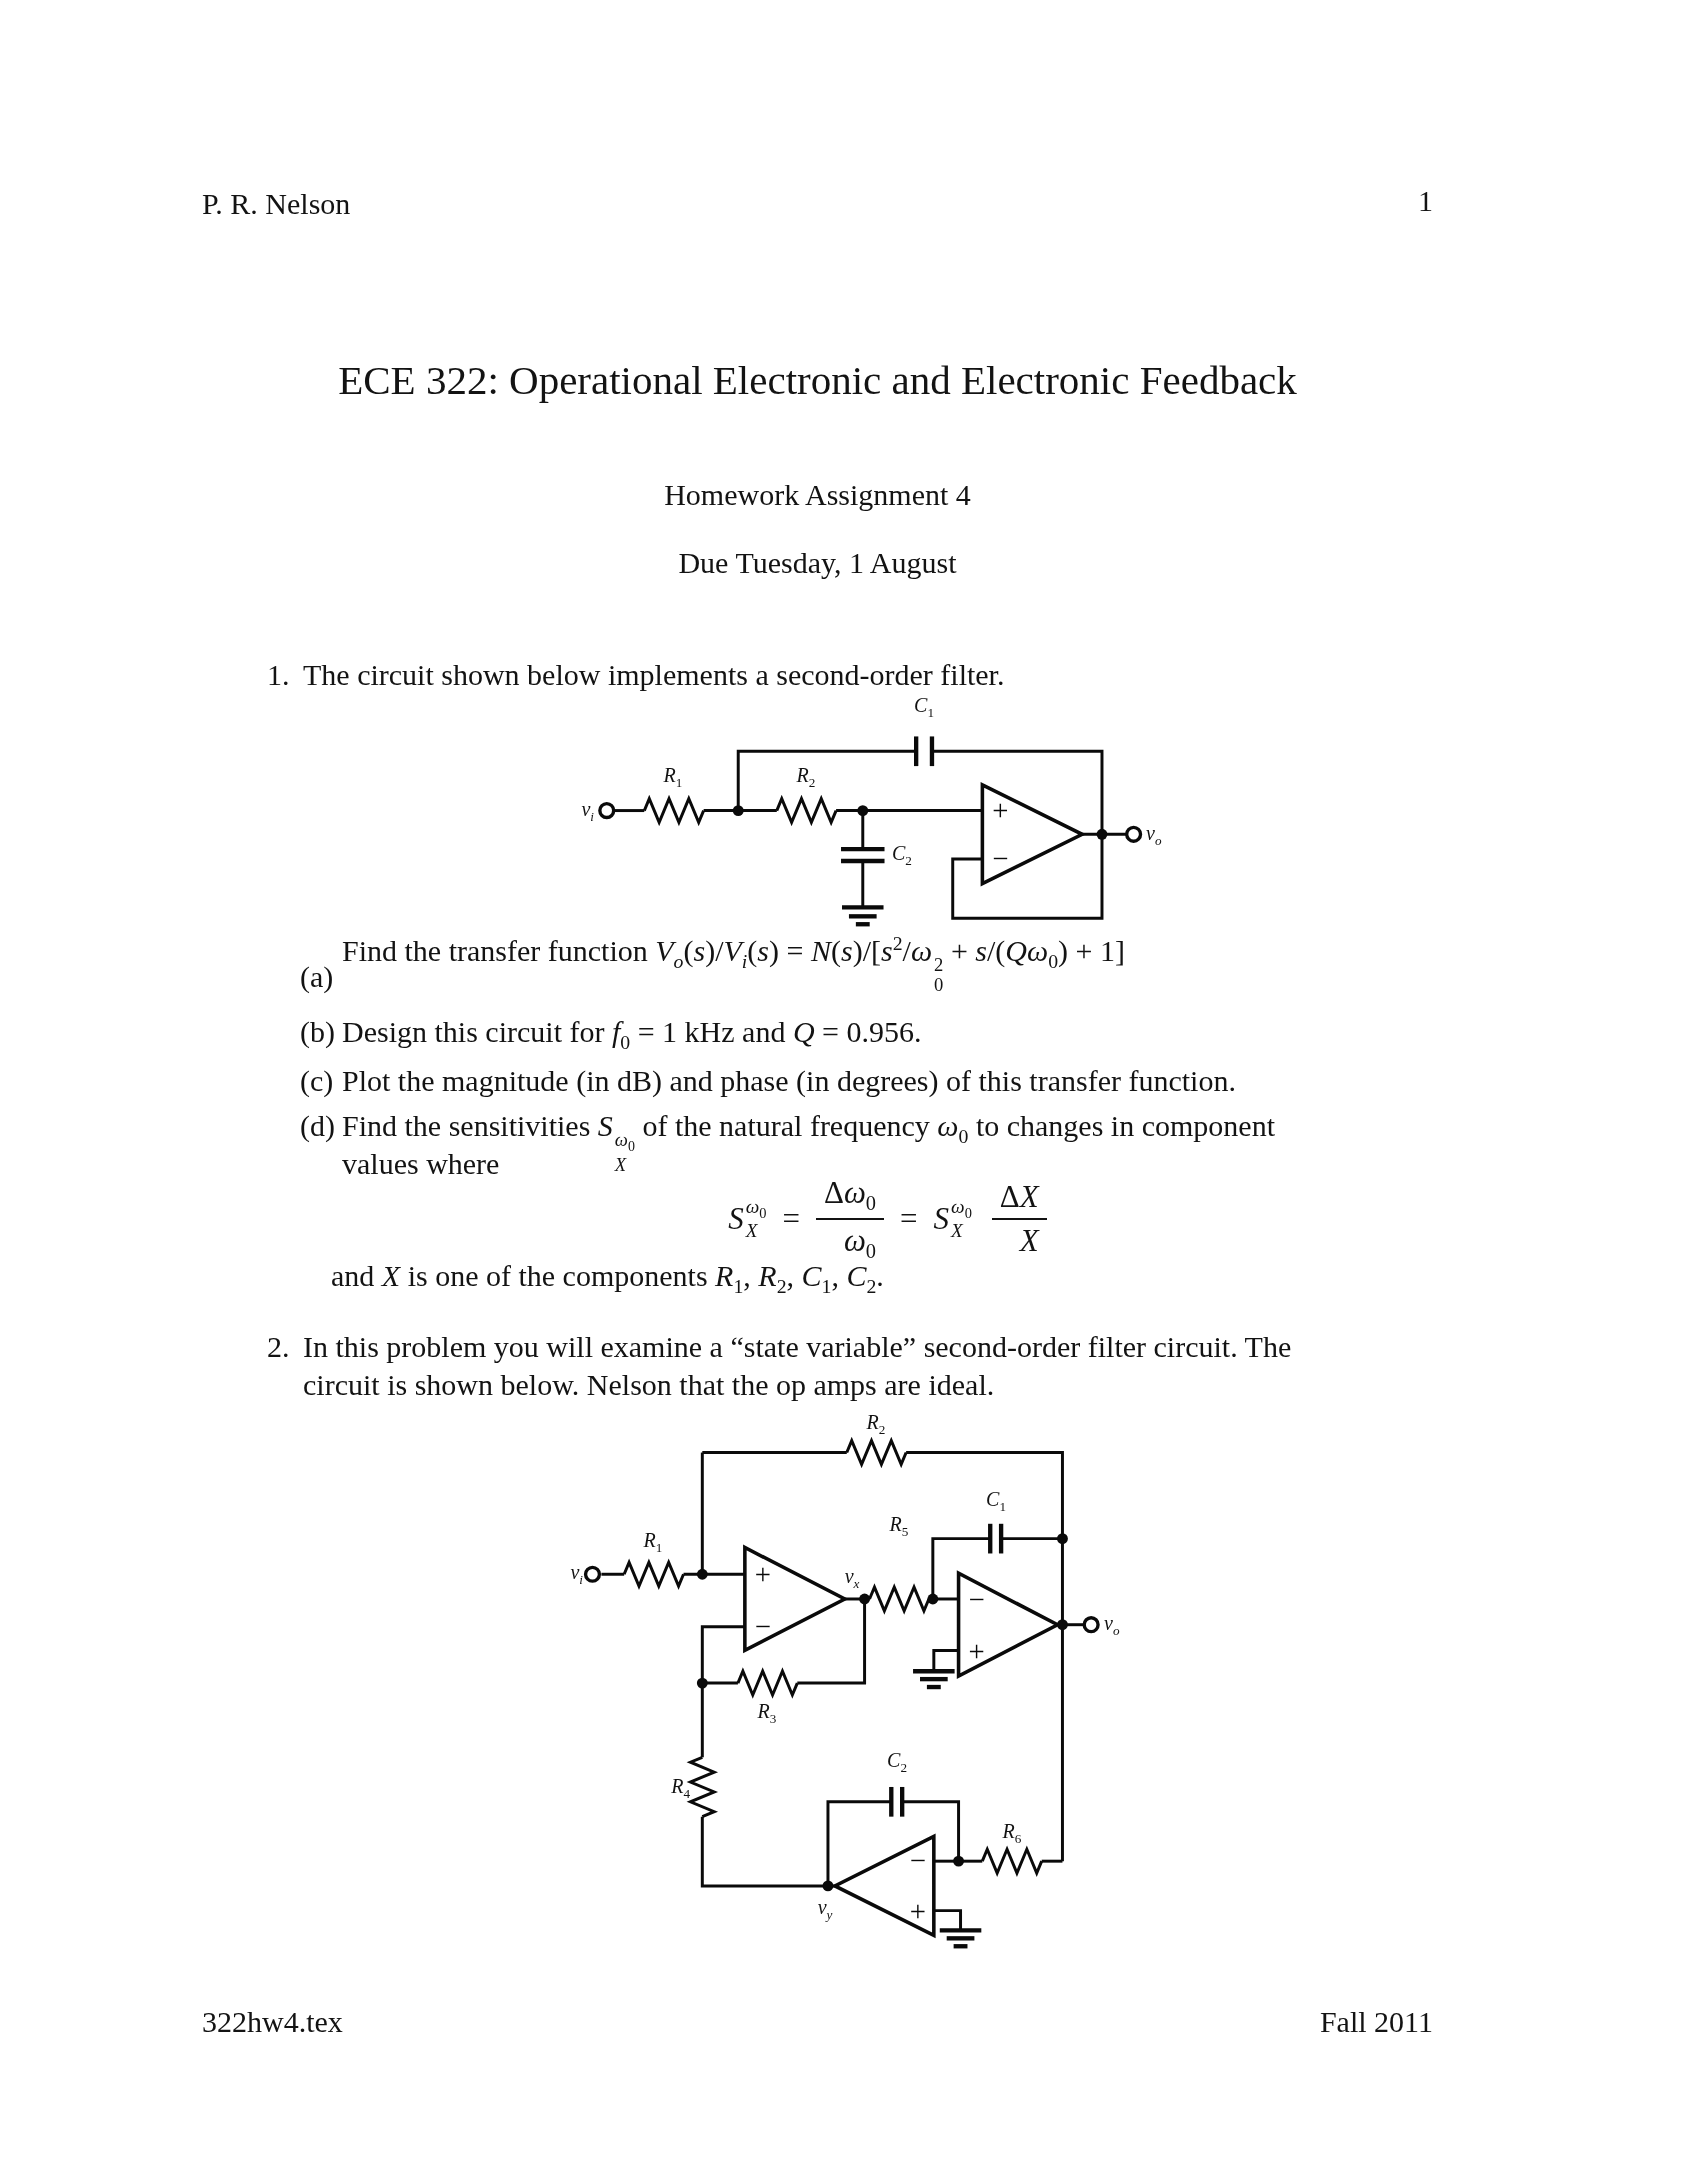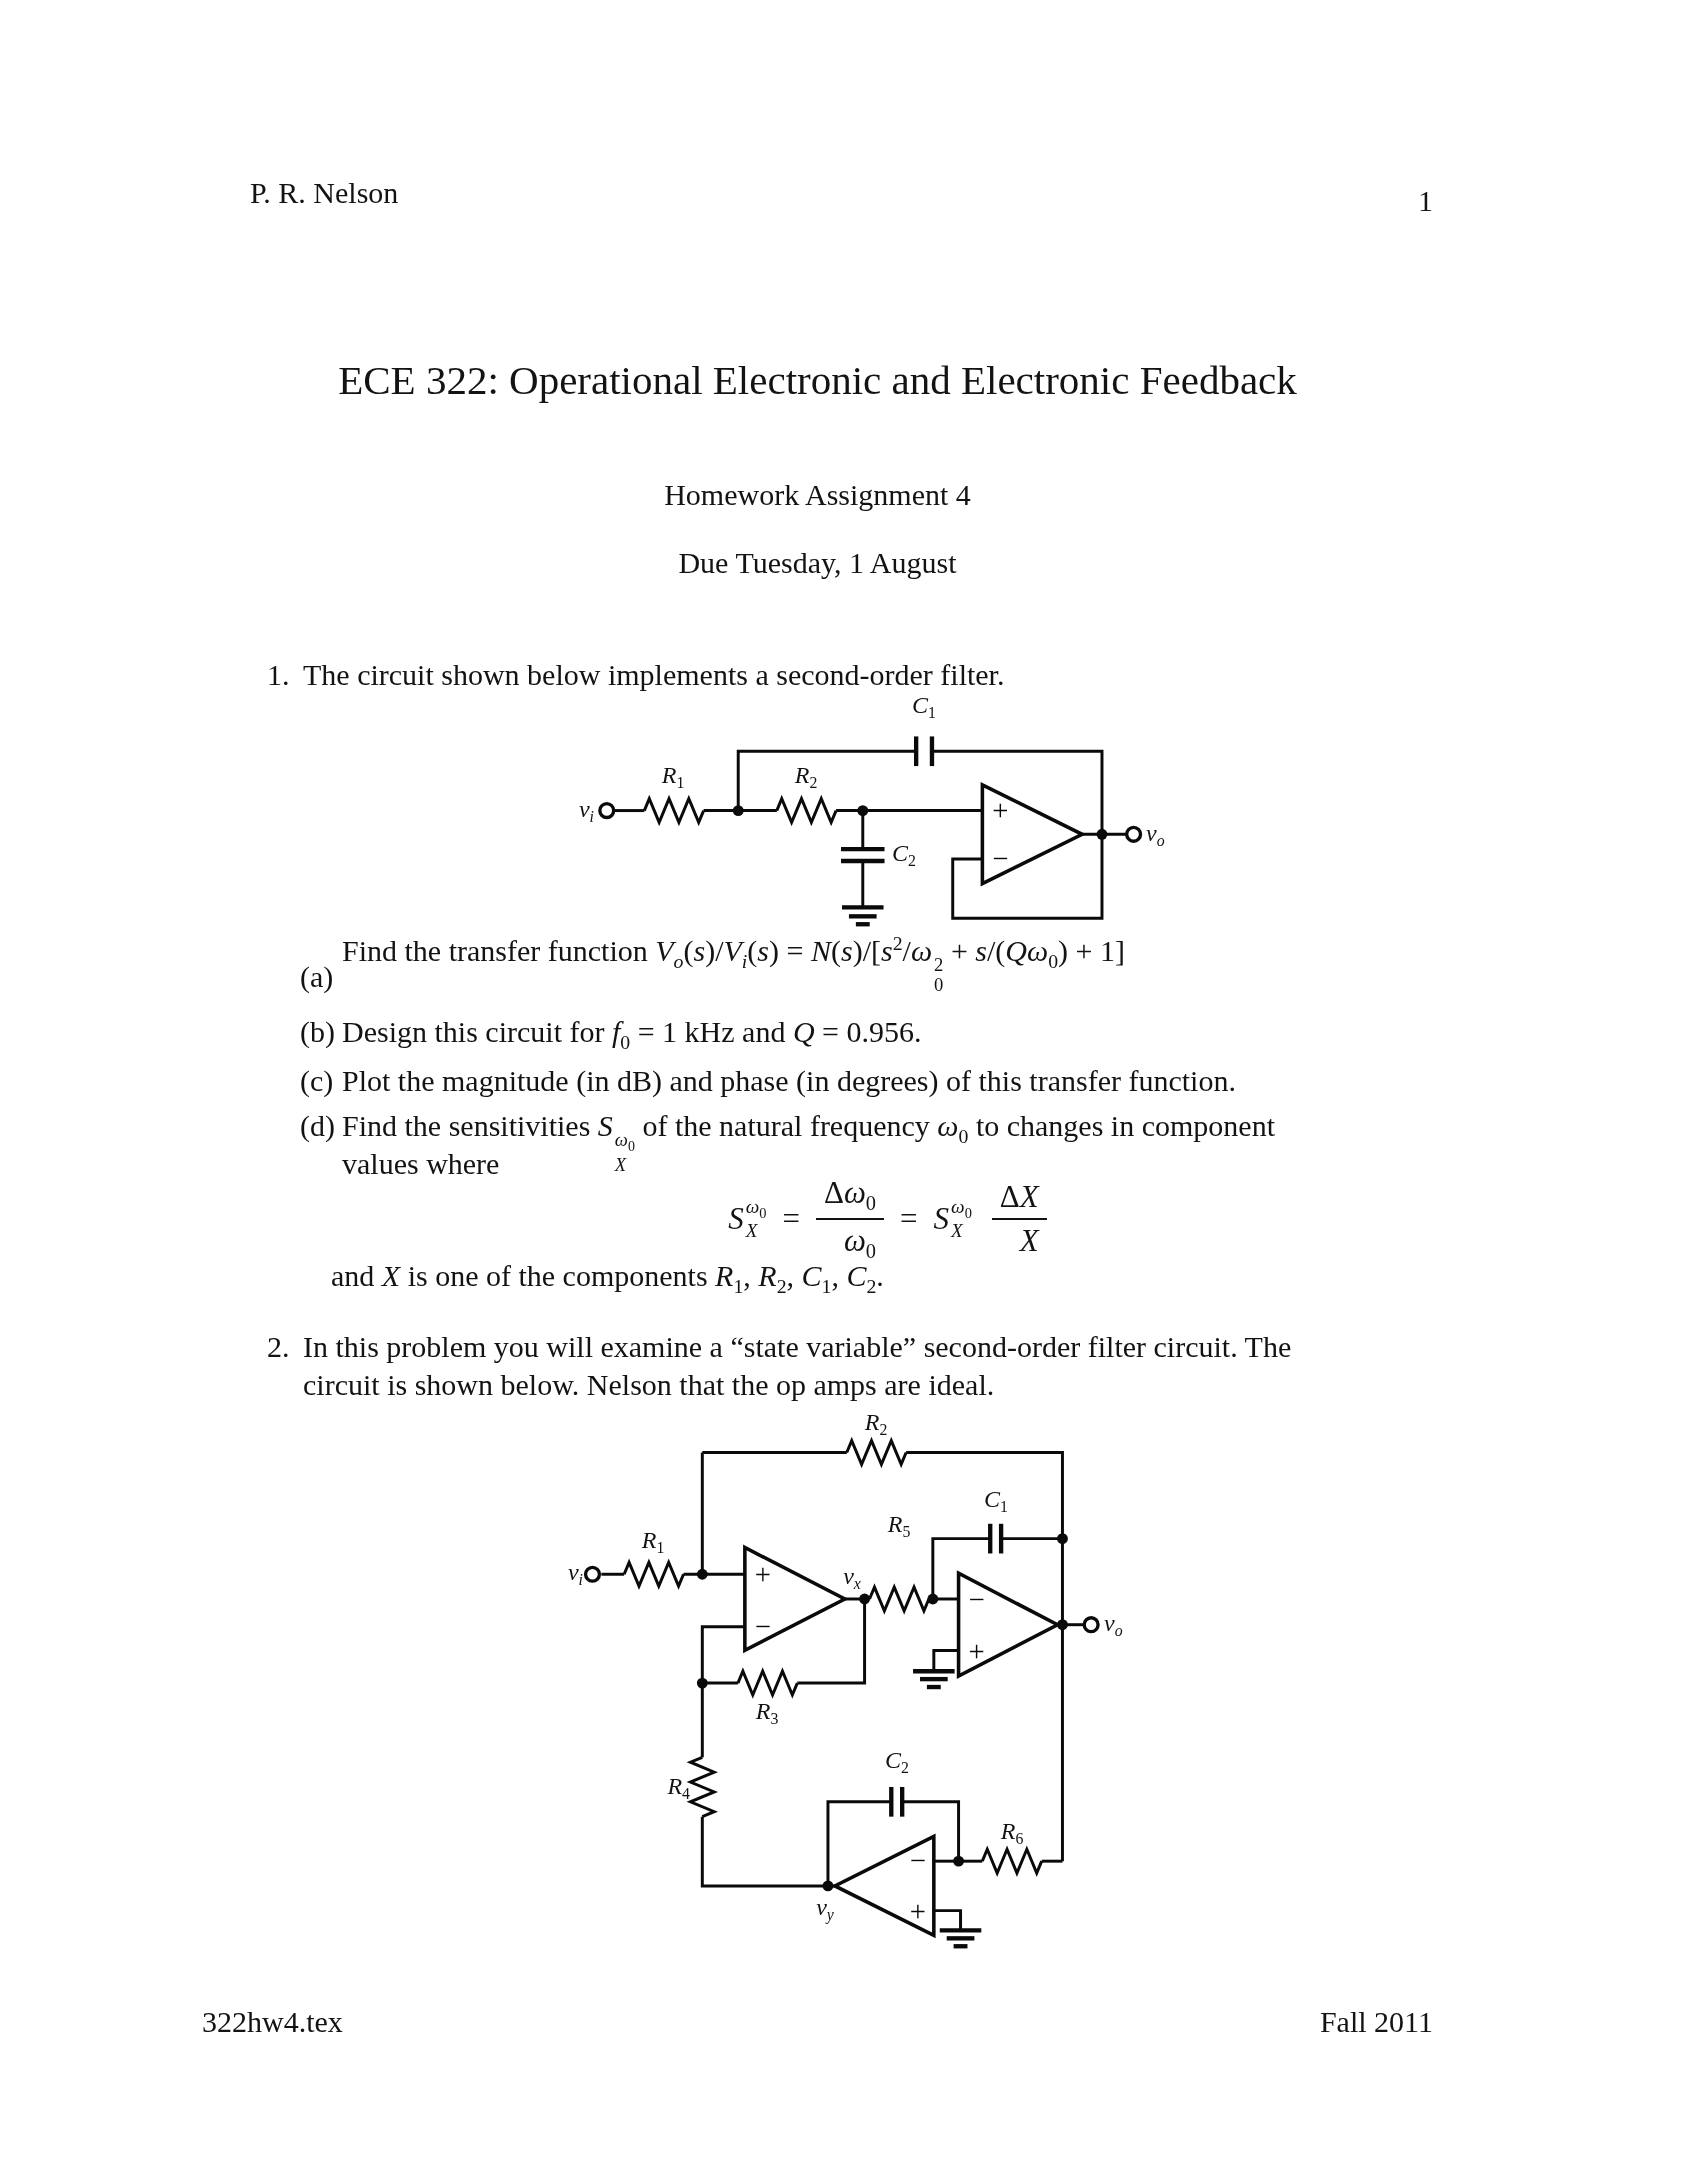--- a/index.html
+++ b/index.html
@@ -14,38 +14,38 @@
   .stk{display:inline-flex;flex-direction:column;align-items:flex-start;vertical-align:-0.55em;
        line-height:1.05;font-size:0.62em;margin-left:2px;}
   .stk span{display:block;}
   .stk sub{font-size:0.75em;}
   .eqrow{position:absolute;display:flex;align-items:center;font-size:31px;}
   .frac{display:inline-flex;flex-direction:column;align-items:flex-end;vertical-align:middle;}
   .frac>span{padding:3px 8px;text-align:center;}
   .frac>span:first-child{border-bottom:2.2px solid #131313;}
   .rel{margin:0 16px;}
   .fracend{margin-left:20px;}
-  .cl{position:absolute;font-style:italic;font-size:24px;white-space:nowrap;}
+  .cl{position:absolute;font-style:italic;font-size:20px;white-space:nowrap;}
   .cl.cc{transform:translate(-50%,-50%);}
   .cl.cr{transform:translate(-100%,-50%);}
   .cl.cv{transform:translate(0,-50%);}
   svg{position:absolute;}
   svg path, svg line{fill:none;stroke:#0a0a0a;stroke-width:3;stroke-linecap:butt;stroke-linejoin:miter;}
   svg .thick{stroke-width:4.4;}
   svg .tri{stroke-width:3.6;fill:#ffffff;}
   svg .dot{fill:#0a0a0a;stroke:none;}
   svg .term{fill:#ffffff;stroke:#0a0a0a;stroke-width:3.4;}
   svg text{font-family:"Liberation Serif",serif;font-size:29px;fill:#0a0a0a;stroke:none;}
 </style>
 </head>
 <body>
 
 <div class="page">
 
-  <div class="txt" style="left:202px;top:176px;margin-left:48px;">P. R. Nelson</div>
+  <div class="txt" style="left:202px;top:187px;">P. R. Nelson</div>
   <div class="txt" style="left:1433px;top:184px;transform:translateX(-100%);">1</div>
 
   <div class="txt ctr title" style="top:356px;">ECE 322: Operational Electronic and Electronic Feedback</div>
   <div class="txt ctr" style="top:478px;">Homework Assignment 4</div>
   <div class="txt ctr" style="top:546px;">Due Tuesday, 1 August</div>
 
   <div class="txt" style="left:267px;top:658px;">1.</div>
   <div class="txt" style="left:303px;top:658px;">The circuit shown below implements a second-order filter.</div>
 
   <svg style="left:545px;top:688px;" width="683" height="257" viewBox="550 695 690 260">

